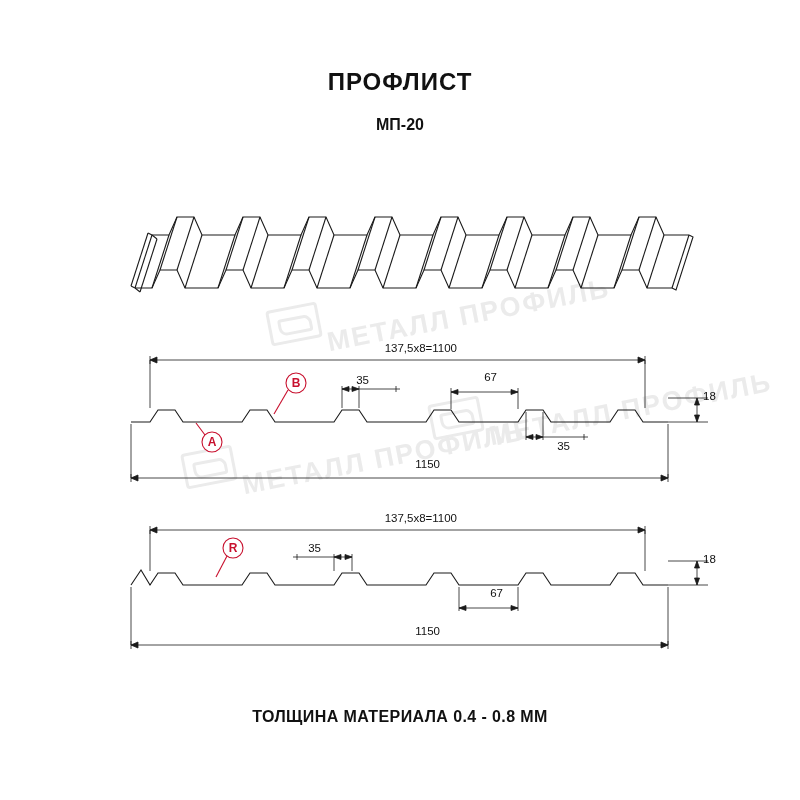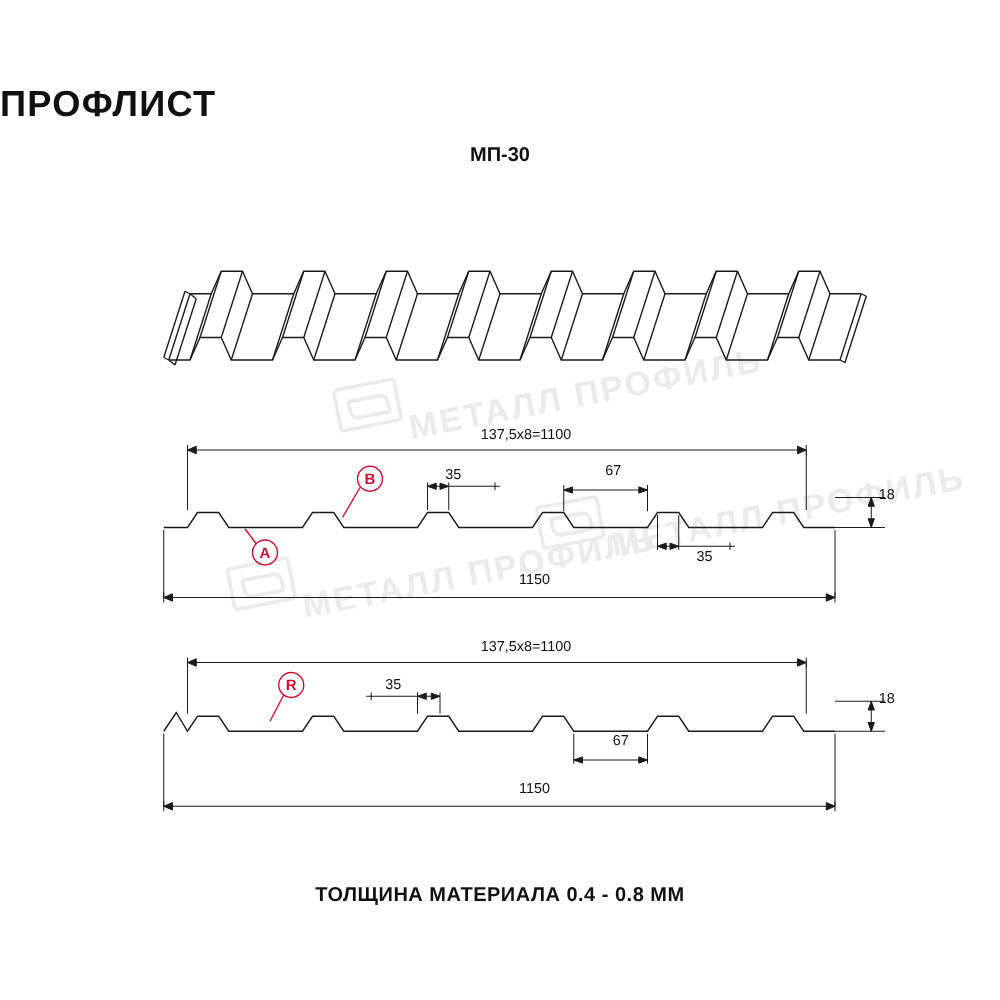--- a/index.html
+++ b/index.html
@@ -20,21 +20,22 @@
     left: 0;
     top: 0;
     width: 800px;
     height: 800px;
   }
   .title {
     position: absolute;
     left: 0;
     top: 68px;
     width: 800px;
-    font-size: 29px;
+    text-align: center;
+    font-size: 24px;
     font-weight: bold;
     letter-spacing: 1px;
     color: #111;
   }
   .subtitle {
     position: absolute;
     left: 0;
     top: 116px;
     width: 800px;
     text-align: center;
@@ -105,21 +106,21 @@
 <div class="wm-ico" style="left:268px; top:306px;"></div>
 <div class="wm" style="left:325px; top:300px;">МЕТАЛЛ ПРОФИЛЬ</div>
 
 <div class="wm-ico" style="left:183px; top:449px;"></div>
 <div class="wm" style="left:240px; top:443px;">МЕТАЛЛ ПРОФИЛЬ</div>
 
 <div class="wm-ico" style="left:430px; top:400px;"></div>
 <div class="wm" style="left:487px; top:394px;">МЕТАЛЛ ПРОФИЛЬ</div>
 
 <div class="title">ПРОФЛИСТ</div>
-<div class="subtitle">МП-30</div>
+<div class="subtitle">МП-20</div>
 <div class="footer">ТОЛЩИНА МАТЕРИАЛА 0.4 - 0.8 ММ</div>
 
 <svg id="sheet" viewBox="0 0 800 800" xmlns="http://www.w3.org/2000/svg">
   <g fill="none" stroke="#1a1a1a" stroke-width="1.1" stroke-linejoin="miter" stroke-linecap="butt">
 
     <g>
 
       <path d="M135,288 L152,288 L160,270 L177,270 L185,288 L218,288 L226,270 L243,270 L251,288 L284,288 L292,270 L309,270
                L317,288 L350,288 L358,270 L375,270 L383,288 L416,288 L424,270 L441,270 L449,288 L482,288 L490,270 L507,270
                L515,288 L548,288 L556,270 L573,270 L581,288 L614,288 L622,270 L639,270 L647,288 L672,288"></path>

